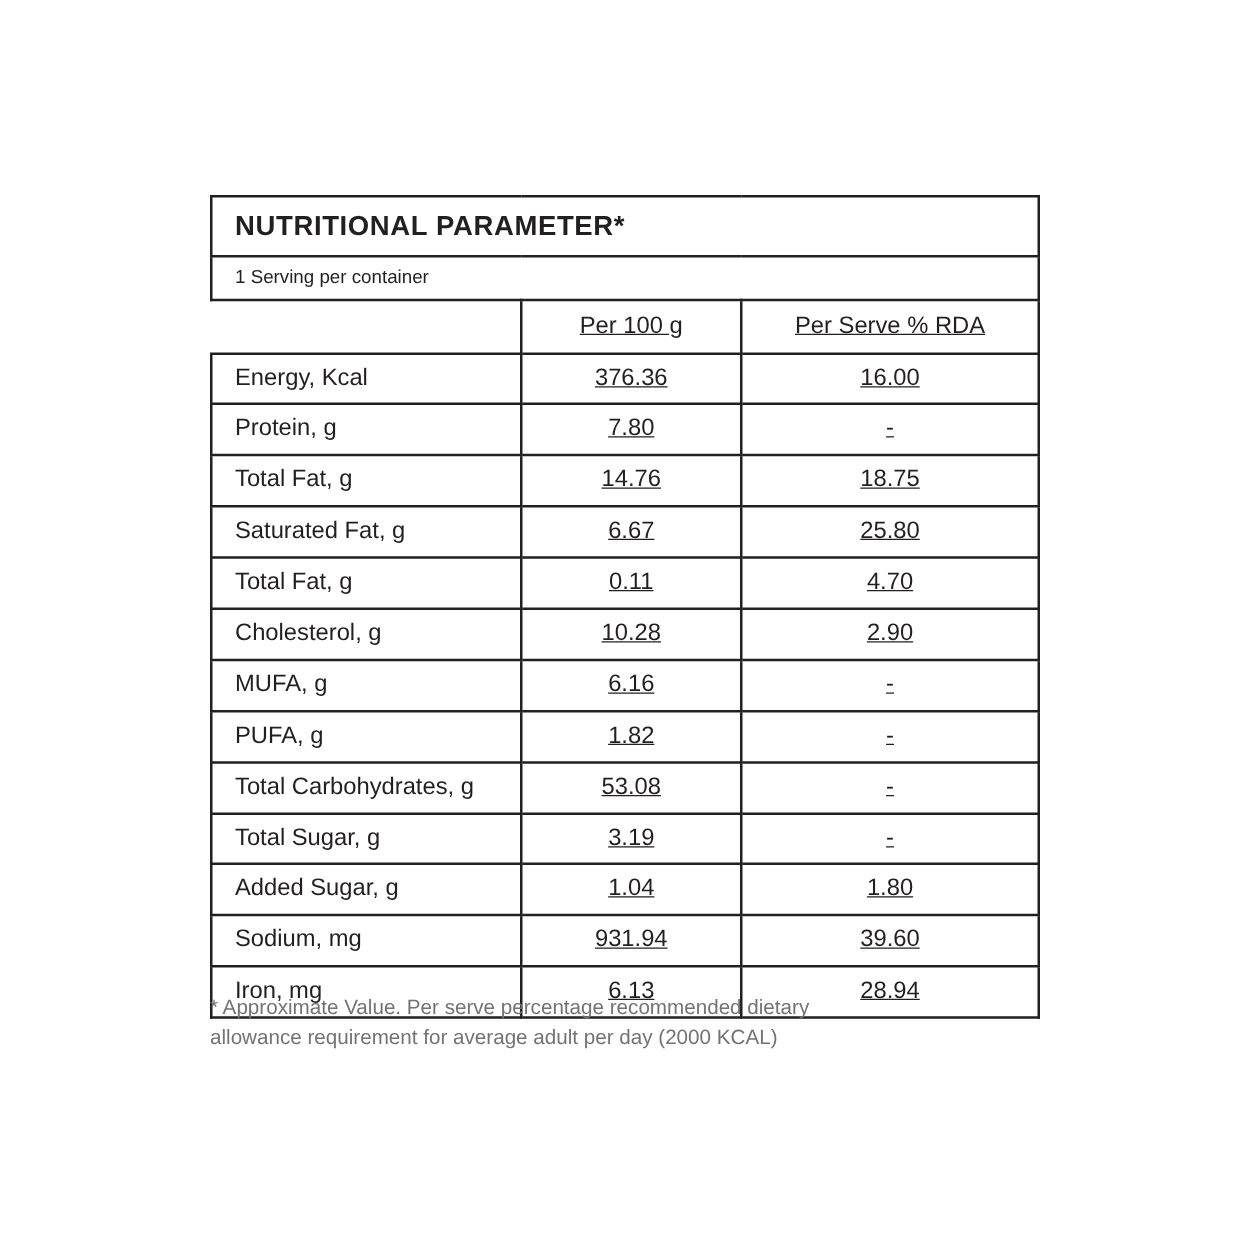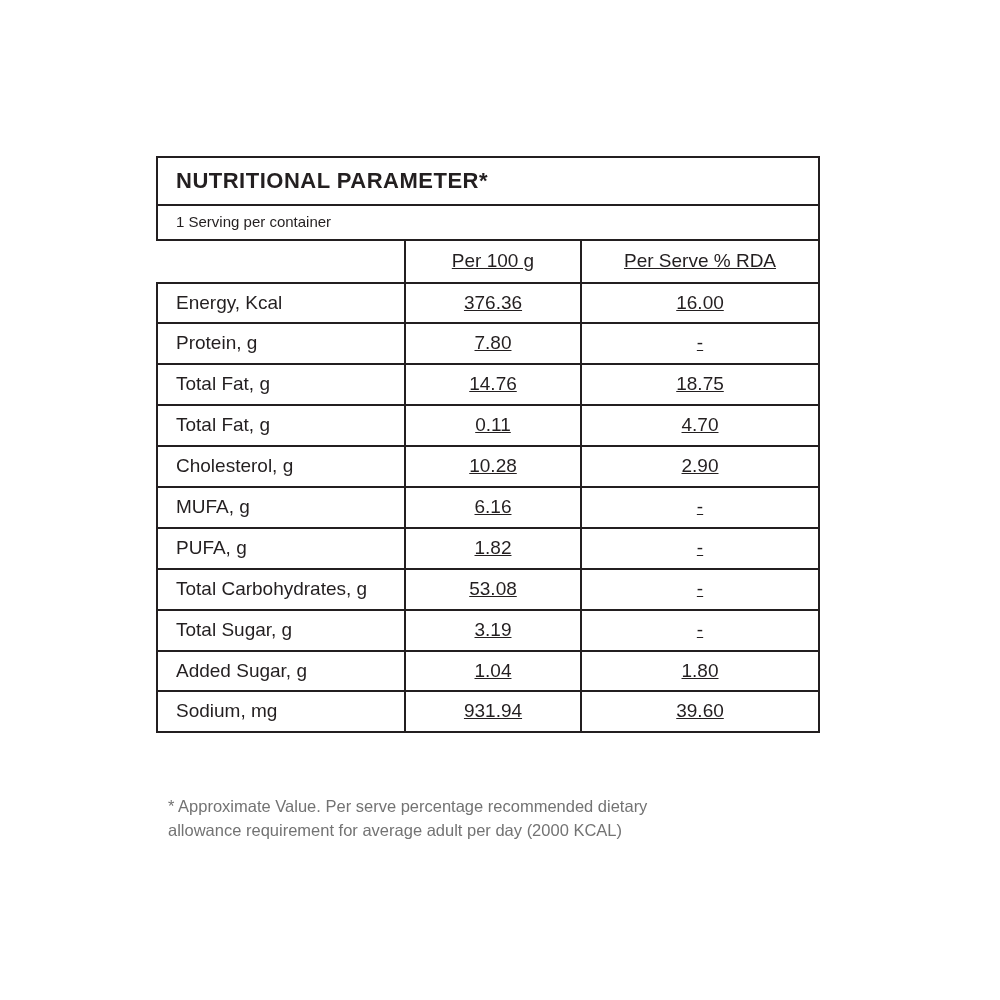--- a/index.html
+++ b/index.html
@@ -14,21 +14,21 @@
     color: #231f20;
     overflow: hidden;
   }
   .page {
     position: relative;
     width: 1000px;
     height: 1000px;
   }
   .label-wrap {
     position: absolute;
-    left: 156px;
+    left: 168px;
     top: 156px;
     width: 734px;
   }
   table.nutrition {
     width: 662px;
     border-collapse: collapse;
     table-layout: fixed;
   }
   table.nutrition td {
     border: 2px solid #231f20;
@@ -159,20 +159,31 @@
             <div class="cell-pad">Total Fat, g</div>
           </td>
           <td class="row-val">
             <div class="cell-center">14.76</div>
           </td>
           <td class="row-val">
             <div class="cell-center">18.75</div>
           </td>
         </tr>
 
+        <tr>
+          <td class="row-name">
+            <div class="cell-pad">Saturated Fat, g</div>
+          </td>
+          <td class="row-val">
+            <div class="cell-center">6.67</div>
+          </td>
+          <td class="row-val">
+            <div class="cell-center">25.80</div>
+          </td>
+        </tr>
 
         <tr>
           <td class="row-name">
             <div class="cell-pad">Total Fat, g</div>
           </td>
           <td class="row-val">
             <div class="cell-center">0.11</div>
           </td>
           <td class="row-val">
             <div class="cell-center">4.70</div>
@@ -256,20 +267,31 @@
             <div class="cell-pad">Sodium, mg</div>
           </td>
           <td class="row-val">
             <div class="cell-center">931.94</div>
           </td>
           <td class="row-val">
             <div class="cell-center">39.60</div>
           </td>
         </tr>
 
+        <tr>
+          <td class="row-name">
+            <div class="cell-pad">Iron, mg</div>
+          </td>
+          <td class="row-val">
+            <div class="cell-center">6.13</div>
+          </td>
+          <td class="row-val">
+            <div class="cell-center">28.94</div>
+          </td>
+        </tr>
       </tbody>
     </table>
   </div>
 
   <div class="footnote">
     <div>* Approximate Value. Per serve percentage recommended dietary</div>
     <div>allowance requirement for average adult per day (2000 KCAL)</div>
   </div>
 
 </div>

